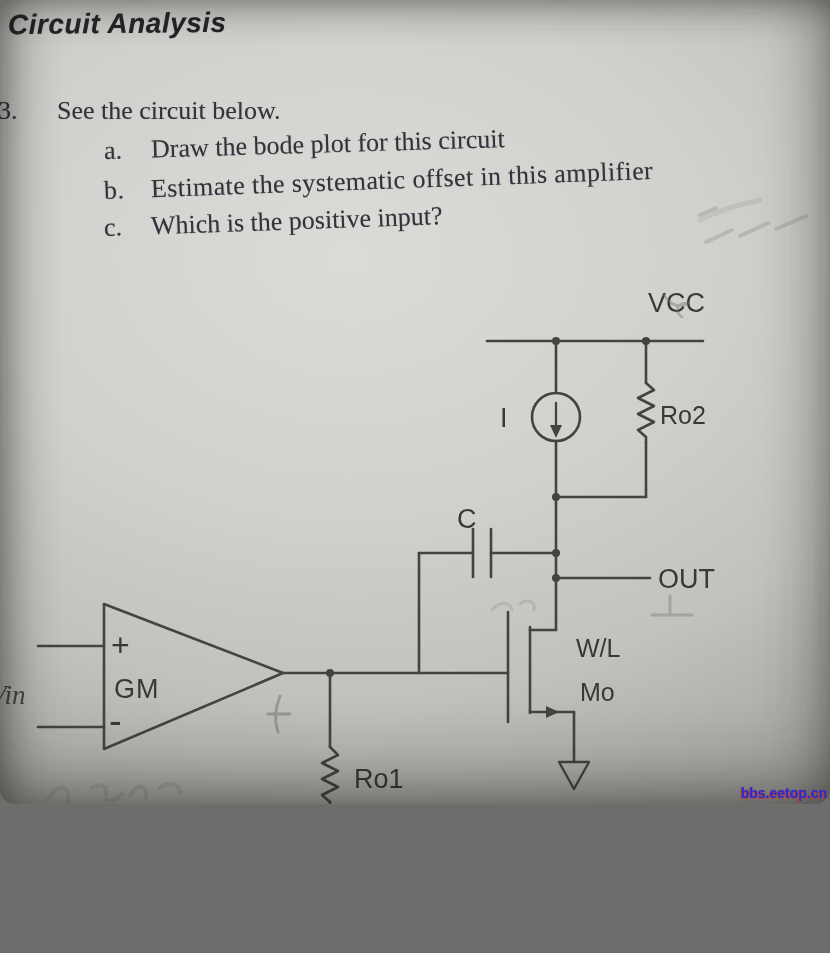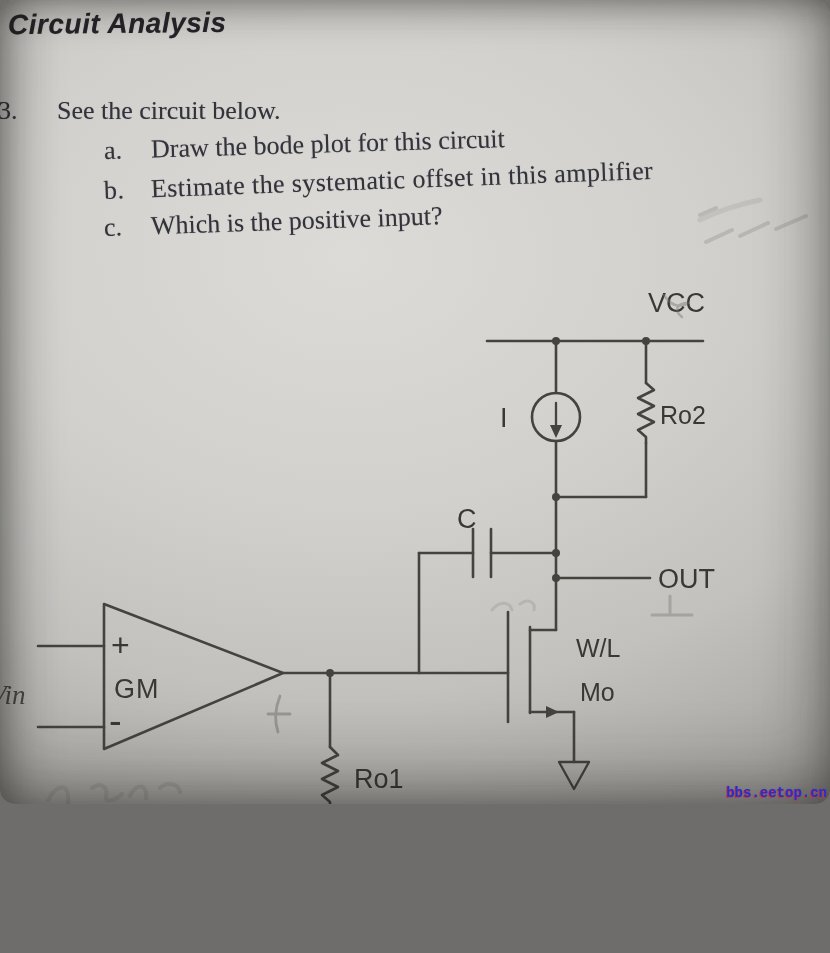--- a/index.html
+++ b/index.html
@@ -40,21 +40,21 @@
   .wire{stroke:#45433e;stroke-width:2.6;fill:none;stroke-linecap:round;stroke-linejoin:round;}
   .thin{stroke-width:2.3;}
   .dot{fill:#45433e;stroke:none;}
   .arrow{fill:#45433e;stroke:none;}
   .lbl{fill:#3a3834;font-family:"Liberation Sans",sans-serif;font-size:25px;}
   .big{font-size:27px;}
   .hand{fill:#4a4843;font-family:"Liberation Serif",serif;font-style:italic;font-size:27px;}
   .mark{stroke:#77756f;fill:none;stroke-linecap:round;stroke-linejoin:round;}
   .watermark{
     position:absolute;right:3px;bottom:3px;z-index:6;
-    font-family:Liberation Mono, monospace;font-weight:bold;font-size:14px;
+    font-family:Liberation Sans, sans-serif;font-weight:bold;font-size:14px;
     color:#2b2bd0;text-shadow:-1px 1px 0 #c23b3b,0 0 1px rgba(40,40,160,.6);
   }
 </style>
 </head>
 <body>
 
 <div class="page">
 
   <h1 class="title">Circuit Analysis</h1>
 

